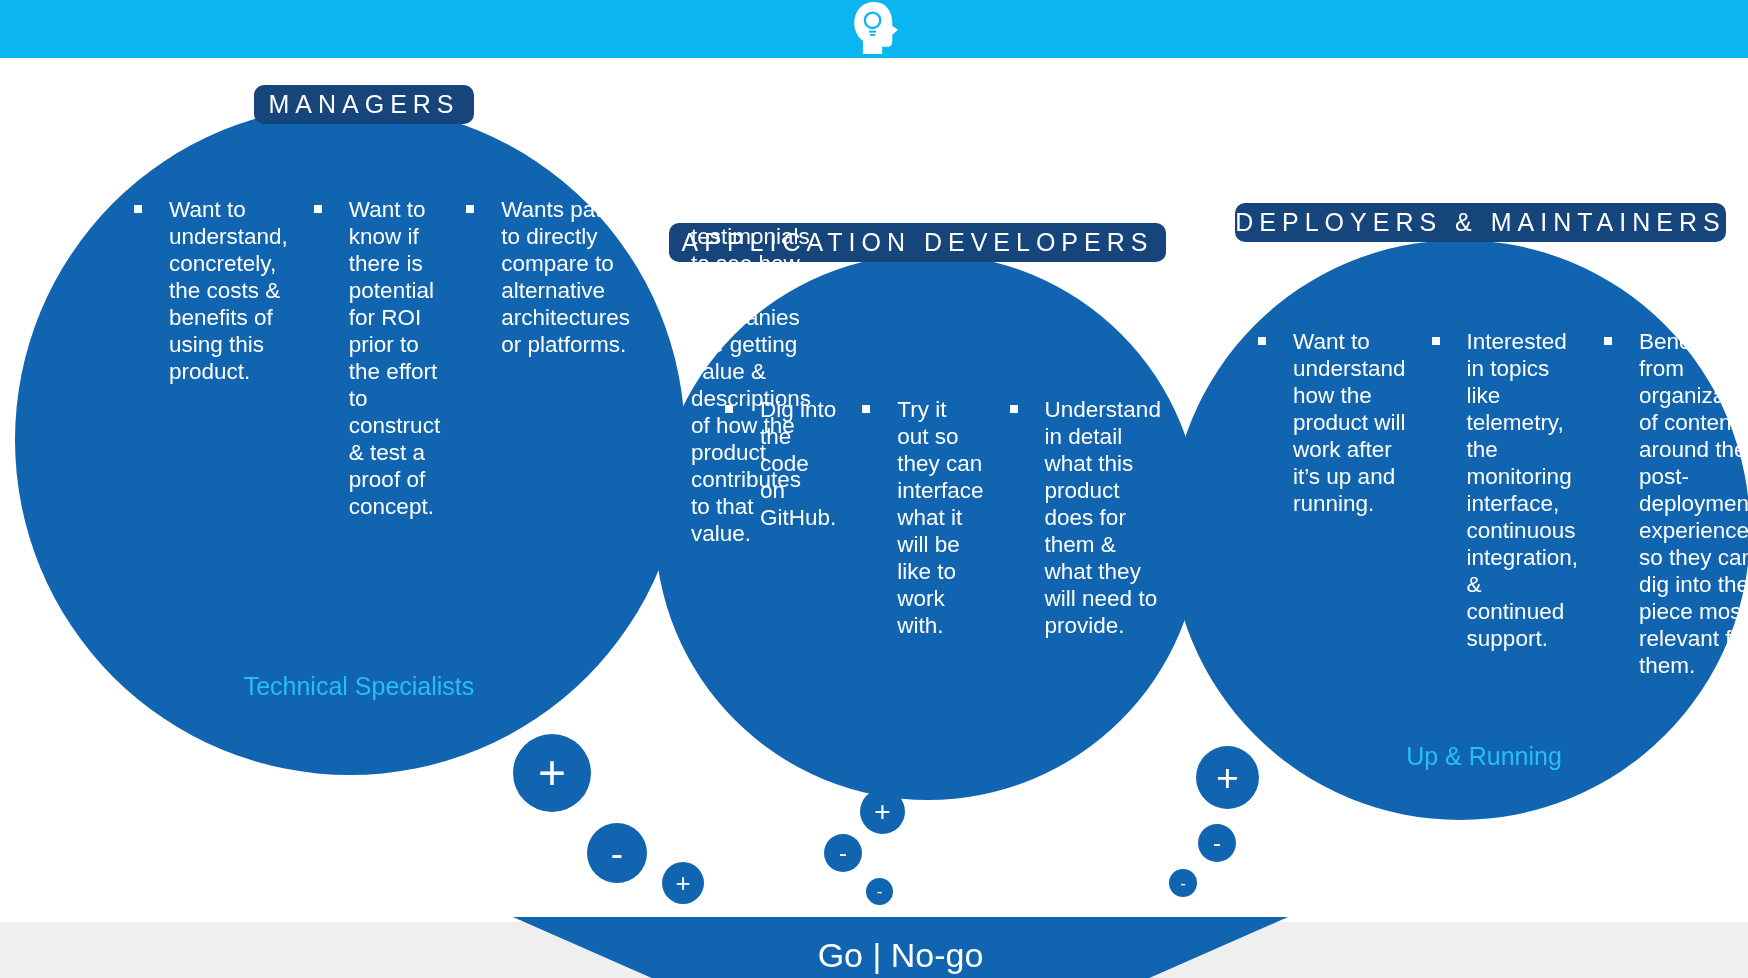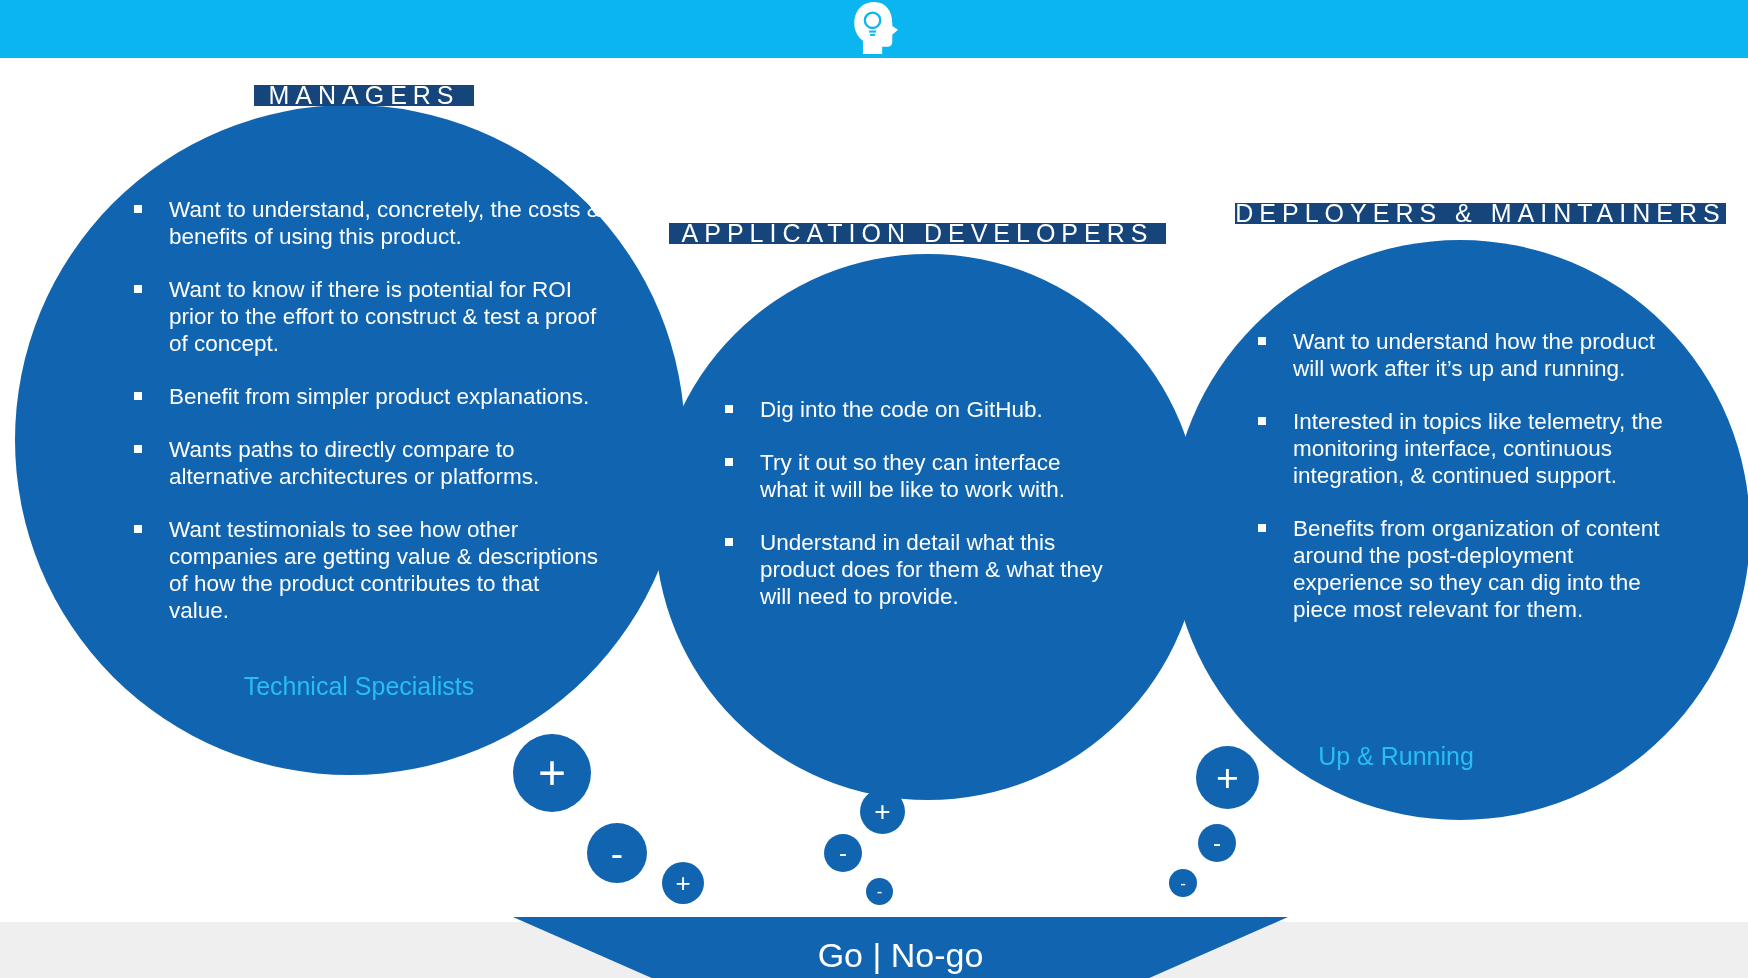--- a/index.html
+++ b/index.html
@@ -25,43 +25,43 @@
   .idea-icon{flex:0 0 auto;margin-top:2px;}
   
   .big-circle{position:absolute;border-radius:50%;background:var(--circle-blue);}
   #circle-1{left:15px;top:105px;width:670px;height:670px;}
   #circle-2{left:655px;top:254px;width:546px;height:546px;}
   #circle-3{left:1170px;top:240px;width:580px;height:580px;}
   
   .role-label{
     position:absolute;background:var(--label-navy);color:var(--text-white);
     display:flex;align-items:center;justify-content:center;
-    font-size:25px;letter-spacing:6px;height:21px;white-space:nowrap;
+    font-size:25px;letter-spacing:6px;height:39px;white-space:nowrap;border-radius:10px;
   }
   #role1-label{left:254px;top:85px;width:220px;}
   #role2-label{left:669px;top:223px;width:497px;}
   #role3-label{left:1235px;top:203px;width:491px;}
   
   .bullets{
-    position:absolute;display:flex;flex-direction:column;gap:26px;
+    position:absolute;display:flex;flex-direction:row;gap:26px;
     color:var(--text-white);font-size:22.5px;line-height:1.2;
   }
   #bullets-1{left:134px;top:196px;width:470px;}
   #bullets-2{left:725px;top:396px;width:380px;}
   #bullets-3{left:1258px;top:328px;width:420px;}
   .bullet-item{display:flex;}
   .sq{flex:0 0 8px;width:8px;height:8px;background:var(--text-white);margin-top:9px;margin-right:27px;}
   
   .caption{
     position:absolute;text-align:center;color:var(--caption-cyan);
     font-size:25px;font-weight:300;white-space:nowrap;
   }
   #caption-1{left:129px;top:672px;width:460px;}
   #caption-2{left:705px;top:672px;width:400px;}
-  #caption-3{left:1196px;top:742px;width:400px;}
+  #caption-3{left:1284px;top:742px;width:400px;}
   
   .bubble{
     position:absolute;border-radius:50%;background:var(--circle-blue);
     color:var(--text-white);display:flex;align-items:center;justify-content:center;
     font-weight:300;line-height:1;
   }
   
   .footer-gray{position:absolute;left:0;top:922px;width:100%;height:56px;background:var(--footer-gray);}
   .gonogo{
     position:absolute;left:513px;top:917px;width:775px;height:76px;background:var(--circle-blue);
@@ -95,24 +95,20 @@
   <div class="role-label" id="role3-label">DEPLOYERS &amp; MAINTAINERS</div>
 
   <div class="bullets" id="bullets-1">
       <div class="bullet-item">
         <span class="sq"></span>
         <span>Want to understand, concretely, the costs &amp; benefits of using this product.</span>
       </div>
       <div class="bullet-item">
         <span class="sq"></span>
         <span>Want to know if there is potential for ROI prior to the effort to construct &amp; test a proof of concept.</span>
-      </div>
-      <div class="bullet-item">
-        <span class="sq"></span>
-        <span>Benefit from simpler product explanations.</span>
       </div>
       <div class="bullet-item">
         <span class="sq"></span>
         <span>Wants paths to directly compare to alternative architectures or platforms.</span>
       </div>
       <div class="bullet-item">
         <span class="sq"></span>
         <span>Want testimonials to see how other companies are getting value &amp; descriptions of how the product contributes to that value.</span>
       </div>
     </div>

